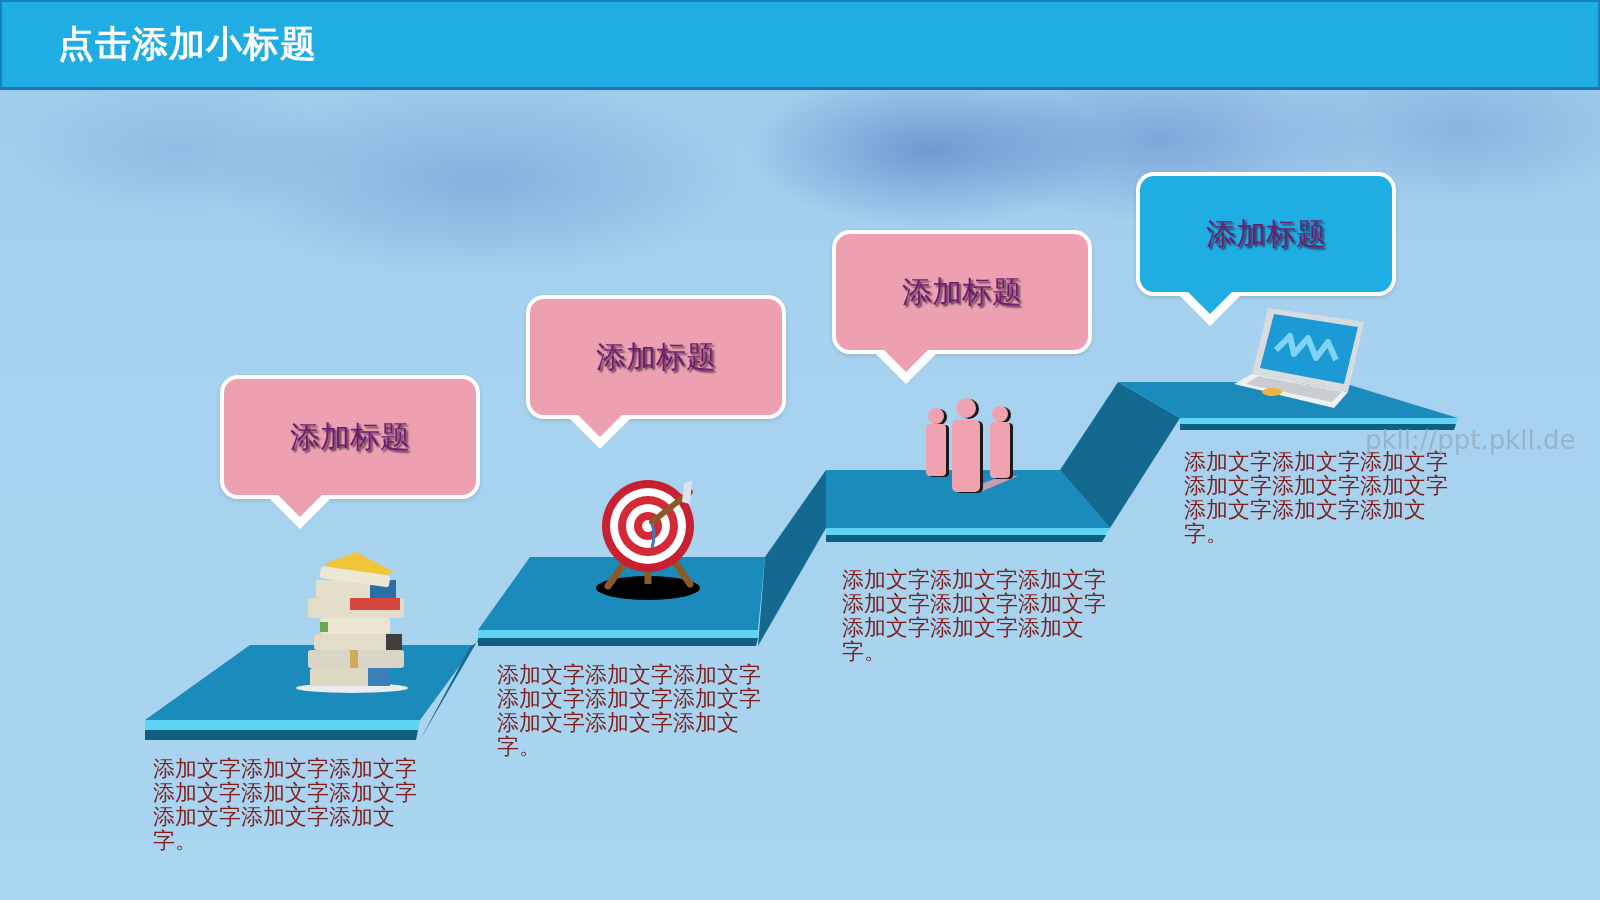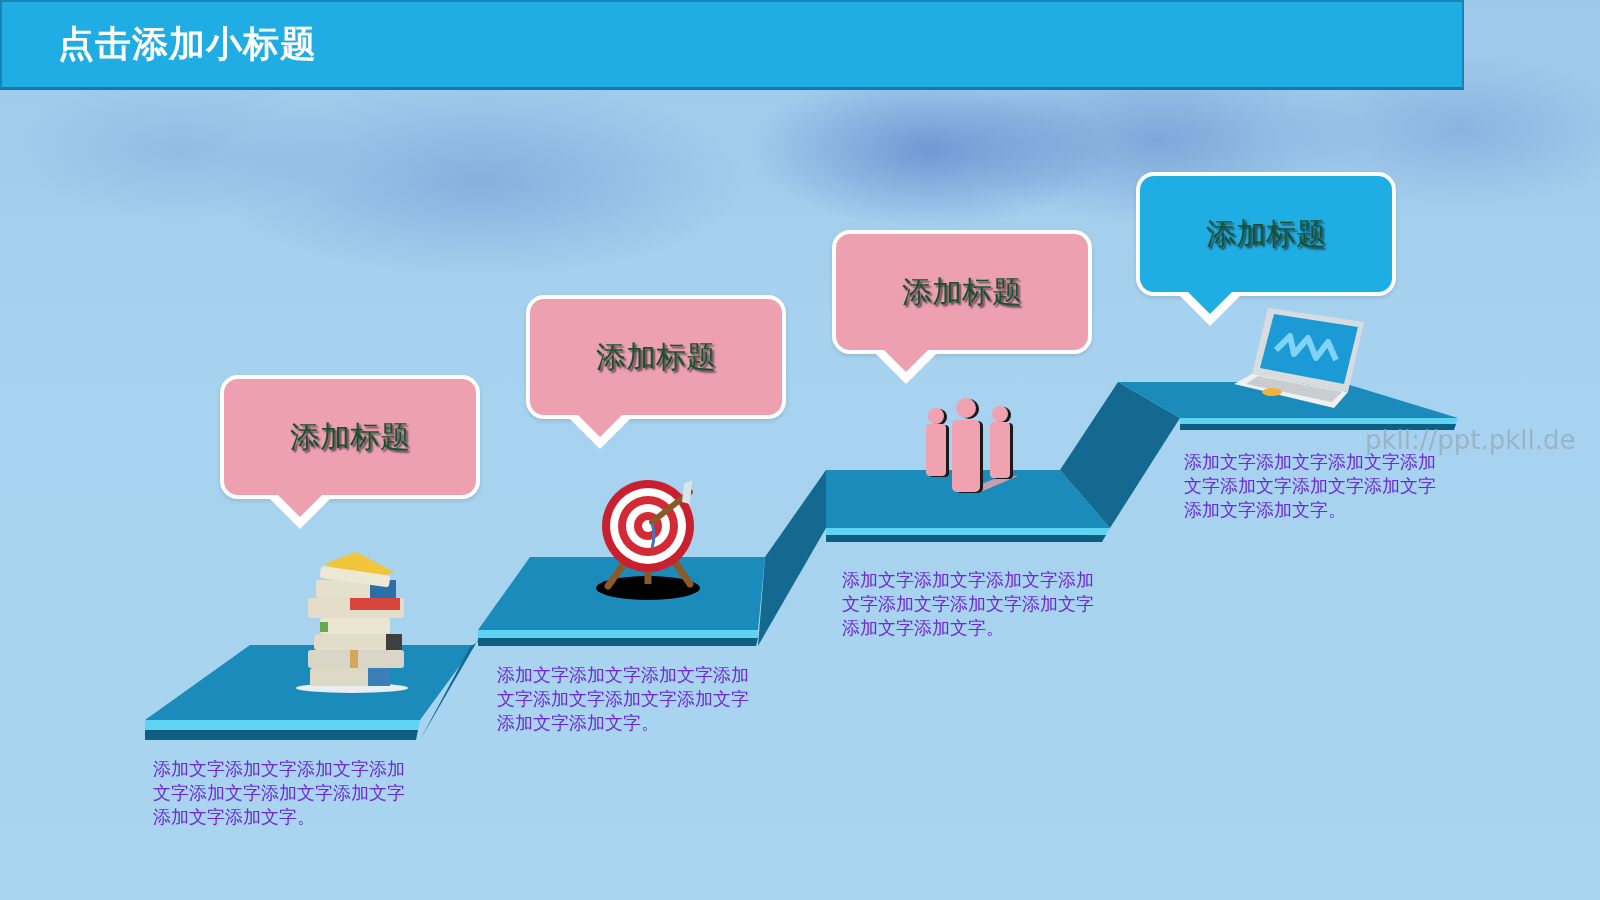--- a/index.html
+++ b/index.html
@@ -13,57 +13,57 @@
     position:absolute; left:0; top:0; width:1600px; height:900px;
     background:
       radial-gradient(ellipse 260px 110px at 930px 150px, rgba(70,110,190,0.55), rgba(70,110,190,0) 70%),
       radial-gradient(ellipse 300px 120px at 1160px 140px, rgba(85,120,195,0.45), rgba(85,120,195,0) 70%),
       radial-gradient(ellipse 380px 140px at 480px 180px, rgba(95,135,200,0.42), rgba(95,135,200,0) 70%),
       radial-gradient(ellipse 260px 110px at 1460px 130px, rgba(95,135,200,0.35), rgba(95,135,200,0) 70%),
       radial-gradient(ellipse 240px 100px at 180px 150px, rgba(110,150,205,0.30), rgba(110,150,205,0) 70%),
       linear-gradient(180deg, #9ec8ea 0px, #a6d2ef 320px, #a9d5f0 900px);
   }
   .header {
-    position:absolute; left:0; top:0; width:1464px; height:90px;
+    position:absolute; left:0; top:0; width:1600px; height:90px;
     background:#1fade3;
     border:2px solid #1583b5;
     border-bottom:3px solid #137aa9;
   }
   .header-title {
     position:absolute; left:56px; top:18px;
     color:#ffffff; font-size:36px; font-weight:bold; letter-spacing:1px;
     font-family:"DejaVu Sans","Liberation Sans",sans-serif;
   }
   svg.stairs { position:absolute; left:0; top:0; }
 
   .bubble {
     position:absolute; width:260px; height:124px;
     border:4px solid #ffffff; border-radius:18px;
     display:flex; align-items:center; justify-content:center;
     box-shadow:0 2px 4px rgba(0,0,0,0.12);
   }
   .bubble.pink { background:#eda1b0; }
   .bubble.blue { background:#1eaee4; }
   .bubble-label {
-    color:#14532d; font-size:30px;
+    color:#701a75; font-size:30px;
     text-shadow:2px 2px 2px rgba(40,30,40,0.75);
   }
   .tail {
     position:absolute; bottom:-34px; width:0; height:0;
     border-left:34px solid transparent; border-right:34px solid transparent;
     border-top:34px solid #ffffff;
   }
   .tail::after {
     content:""; position:absolute; left:-28px; top:-40px; width:0; height:0;
     border-left:28px solid transparent; border-right:28px solid transparent;
     border-top:28px solid var(--fill);
   }
   .desc {
     position:absolute; width:265px;
-    color:#6d28d9; font-size:18px; line-height:24px;
+    color:#7f1d1d; font-size:22px; line-height:24px;
   }
   .icon { position:absolute; }
   .watermark {
     position:absolute; left:1365px; top:425px;
     color:rgba(150,170,185,0.75); font-size:26px;
     font-family:"DejaVu Sans","Liberation Sans",sans-serif;
   }
 </style>
 </head>
 <body>

